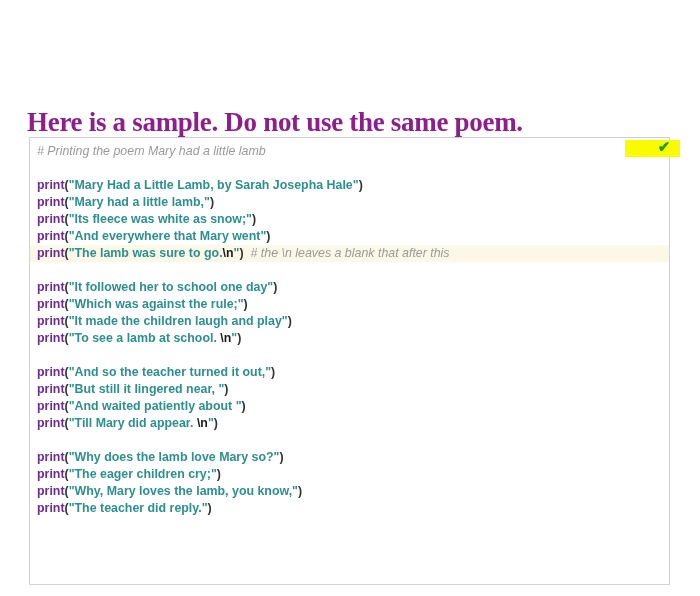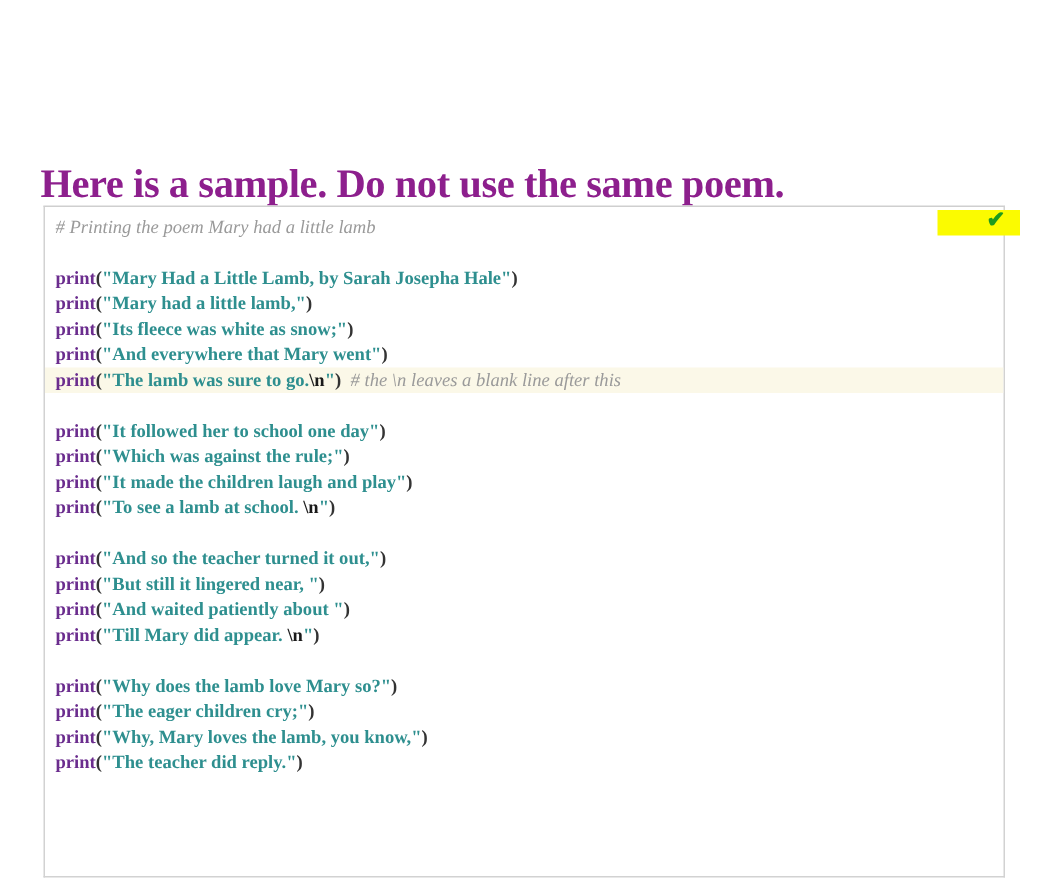--- a/index.html
+++ b/index.html
@@ -40,21 +40,21 @@
     border-top: 1px solid #cfcfcf;
     overflow: hidden;
   }
 
   .code-lines {
     position: absolute;
     left: 0;
     top: 0;
     right: 0;
     padding-top: 5px;
-    font-family: Liberation Serif, serif;
+    font-family: Liberation Sans, sans-serif;
     font-size: 12.4px;
     line-height: 17px;
   }
 
   .code-line {
     padding-left: 7px;
     white-space: pre;
     height: 17px;
     min-height: 17px;
     color: #1a1a1a;
@@ -117,21 +117,21 @@
 <div id="slide-title">Here is a sample. Do not use the same poem.</div>
 
 <div id="code-panel">
   <div class="code-lines" id="code-lines">
       <div class="code-line"><span class="tok-comment"># Printing the poem Mary had a little lamb</span></div>
       <div class="code-line blank">&nbsp;</div>
       <div class="code-line"><span class="tok-kw">print</span><span class="tok-punct">(</span><span class="tok-str">"Mary Had a Little Lamb, by Sarah Josepha Hale"</span><span class="tok-punct">)</span></div>
       <div class="code-line"><span class="tok-kw">print</span><span class="tok-punct">(</span><span class="tok-str">"Mary had a little lamb,"</span><span class="tok-punct">)</span></div>
       <div class="code-line"><span class="tok-kw">print</span><span class="tok-punct">(</span><span class="tok-str">"Its fleece was white as snow;"</span><span class="tok-punct">)</span></div>
       <div class="code-line"><span class="tok-kw">print</span><span class="tok-punct">(</span><span class="tok-str">"And everywhere that Mary went"</span><span class="tok-punct">)</span></div>
-      <div class="code-line hl"><span class="tok-kw">print</span><span class="tok-punct">(</span><span class="tok-str">"The lamb was sure to go.</span><span class="tok-esc">\n</span><span class="tok-str">"</span><span class="tok-punct">)</span><span>  </span><span class="tok-comment"># the \n leaves a blank line after this</span></div>
+      <div class="code-line hl"><span class="tok-kw">print</span><span class="tok-punct">(</span><span class="tok-str">"The lamb was sure to go.</span><span class="tok-esc">\n</span><span class="tok-str">"</span><span class="tok-punct">)</span><span>  </span><span class="tok-comment"># the \n leaves a blank that after this</span></div>
       <div class="code-line blank">&nbsp;</div>
       <div class="code-line"><span class="tok-kw">print</span><span class="tok-punct">(</span><span class="tok-str">"It followed her to school one day"</span><span class="tok-punct">)</span></div>
       <div class="code-line"><span class="tok-kw">print</span><span class="tok-punct">(</span><span class="tok-str">"Which was against the rule;"</span><span class="tok-punct">)</span></div>
       <div class="code-line"><span class="tok-kw">print</span><span class="tok-punct">(</span><span class="tok-str">"It made the children laugh and play"</span><span class="tok-punct">)</span></div>
       <div class="code-line"><span class="tok-kw">print</span><span class="tok-punct">(</span><span class="tok-str">"To see a lamb at school. </span><span class="tok-esc">\n</span><span class="tok-str">"</span><span class="tok-punct">)</span></div>
       <div class="code-line blank">&nbsp;</div>
       <div class="code-line"><span class="tok-kw">print</span><span class="tok-punct">(</span><span class="tok-str">"And so the teacher turned it out,"</span><span class="tok-punct">)</span></div>
       <div class="code-line"><span class="tok-kw">print</span><span class="tok-punct">(</span><span class="tok-str">"But still it lingered near, "</span><span class="tok-punct">)</span></div>
       <div class="code-line"><span class="tok-kw">print</span><span class="tok-punct">(</span><span class="tok-str">"And waited patiently about "</span><span class="tok-punct">)</span></div>
       <div class="code-line"><span class="tok-kw">print</span><span class="tok-punct">(</span><span class="tok-str">"Till Mary did appear. </span><span class="tok-esc">\n</span><span class="tok-str">"</span><span class="tok-punct">)</span></div>

